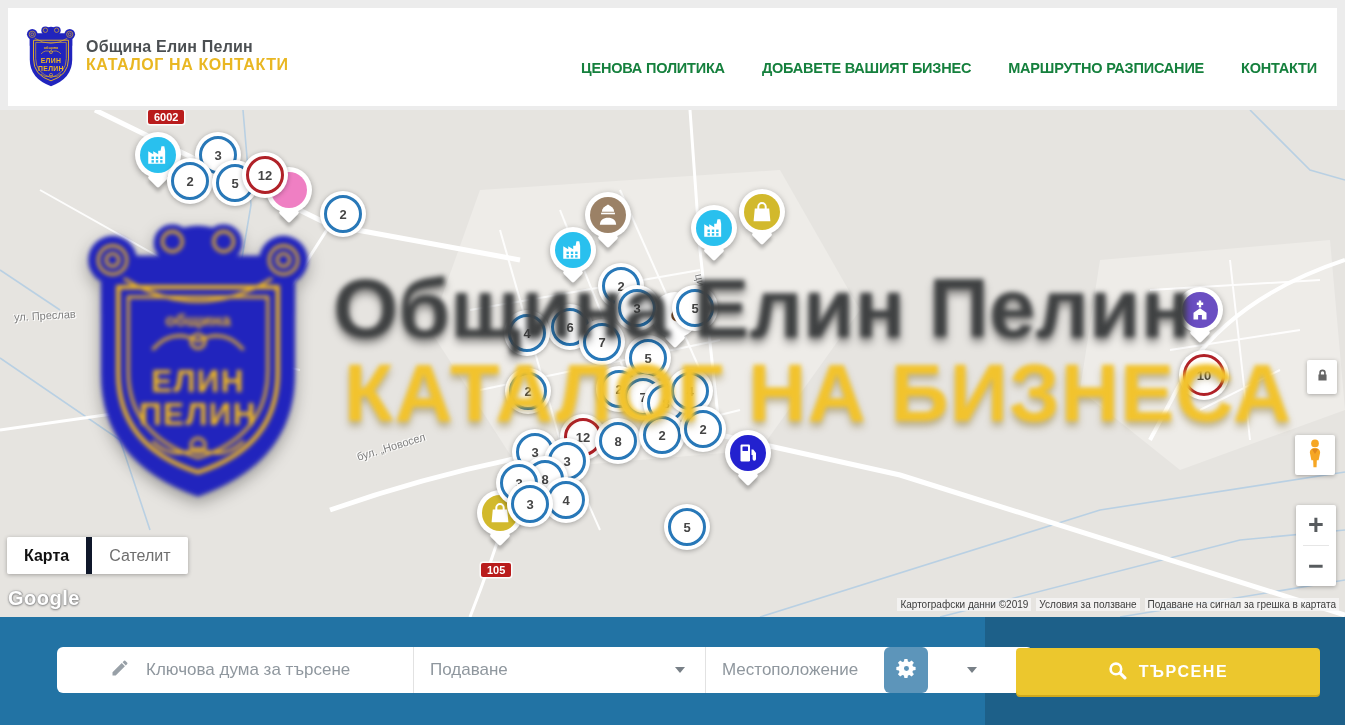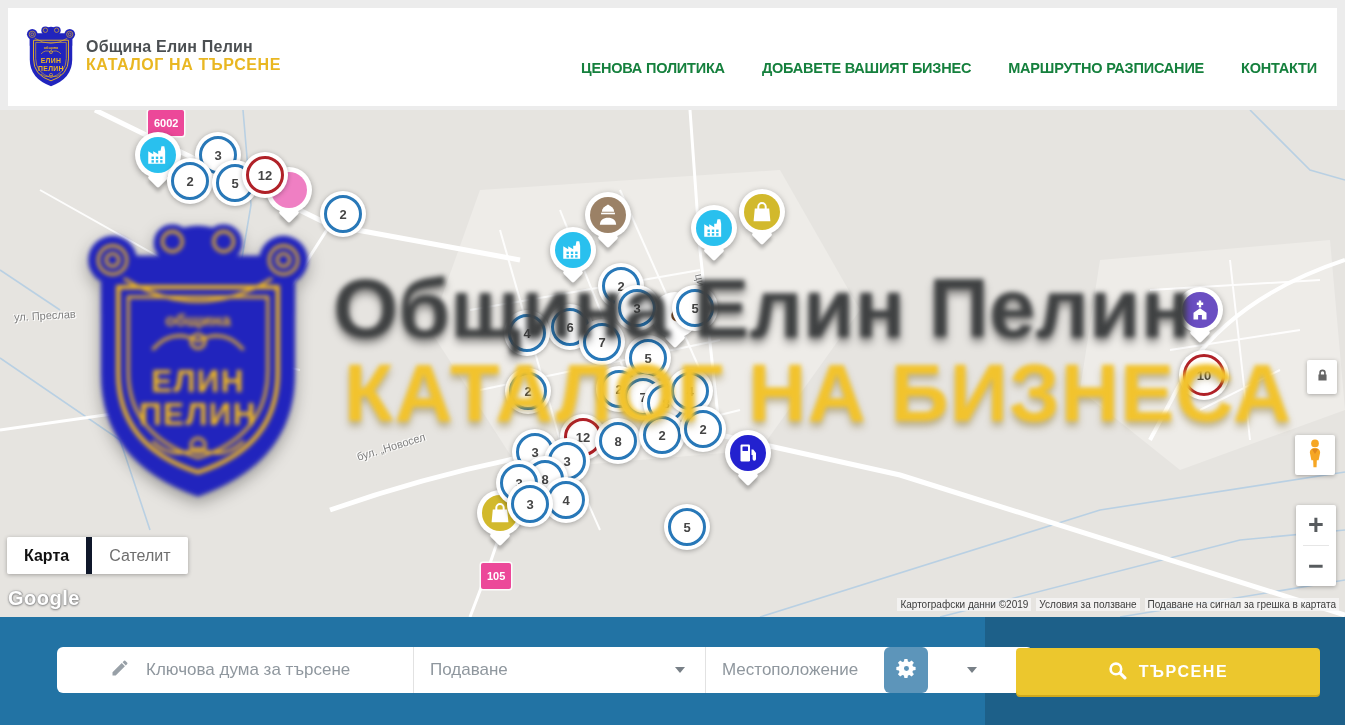--- a/index.html
+++ b/index.html
@@ -12,22 +12,22 @@
   .header{position:absolute;left:8px;top:8px;width:1329px;height:98px;background:#fff;}
   .logo{position:absolute;left:18px;top:16px;display:flex;align-items:center;gap:10px;cursor:pointer;}
   .crest-small{width:50px;height:64px;}
   .logo-title{font-size:16px;font-weight:bold;color:#4b4f52;letter-spacing:.2px;line-height:1.15;}
   .logo-sub{font-size:16px;font-weight:bold;color:#e9b722;letter-spacing:.6px;}
   .nav{position:absolute;right:20px;top:52px;display:flex;gap:37px;}
   .nav-item{font-size:14.5px;font-weight:bold;color:#15803d;letter-spacing:-.2px;cursor:pointer;white-space:nowrap;}
   
   .map{position:absolute;left:0;top:110px;width:1345px;height:507px;background:#e6e4e0;overflow:hidden;}
   .roads{position:absolute;left:0;top:0;z-index:0;}
-  .road-shield{position:absolute;z-index:1;background:#ec4899;color:#fff;font-size:11px;font-weight:bold;
-    padding:7px 6px;border-radius:2px;box-shadow:0 0 0 1.5px rgba(255,255,255,.85);}
+  .road-shield{position:absolute;z-index:1;background:#b91c1c;color:#fff;font-size:11px;font-weight:bold;
+    padding:1px 6px;border-radius:2px;box-shadow:0 0 0 1.5px rgba(255,255,255,.85);}
   .street-label{position:absolute;z-index:1;font-size:11px;color:#7f7f7f;white-space:nowrap;
     text-shadow:1px 1px 0 #fff,-1px -1px 0 #fff,0 0 2px #fff;transform-origin:left center;}
   .pin{position:absolute;width:46px;height:46px;background:#fff;border-radius:50%;
     box-shadow:0 2px 6px rgba(0,0,0,.35);z-index:2;cursor:pointer;}
   .pin .tail{position:absolute;left:50%;bottom:-7px;width:15px;height:15px;background:#fff;
     transform:translateX(-50%) rotate(45deg);border-radius:2px;box-shadow:3px 3px 4px rgba(0,0,0,.25);z-index:0;}
   .pin .disc{position:absolute;inset:5px;border-radius:50%;display:flex;align-items:center;justify-content:center;z-index:1;}
   .cluster{position:absolute;width:46px;height:46px;background:#fff;border-radius:50%;
     box-shadow:0 1px 5px rgba(0,0,0,.3);z-index:3;cursor:pointer;}
   .cluster .ring{position:absolute;inset:4px;border:3px solid #2878b8;border-radius:50%;
@@ -110,21 +110,21 @@
     </g>
   </g>
   <g fill="#edb622" font-family="'Liberation Sans',sans-serif" font-weight="bold" text-anchor="middle">
     <text x="80" y="79" font-size="12">община</text>
     <text x="80" y="126" font-size="22" letter-spacing="1">ЕЛИН</text>
     <text x="80" y="149" font-size="22" letter-spacing="1">ПЕЛИН</text>
   </g>
         </svg></div>
     <div>
       <div class="logo-title">Община Елин Пелин</div>
-      <div class="logo-sub">КАТАЛОГ НА ТЪРСЕНЕ</div>
+      <div class="logo-sub">КАТАЛОГ НА КОНТАКТИ</div>
     </div>
   </div>
   <div class="nav" id="nav">
       <div class="nav-item">ЦЕНОВА ПОЛИТИКА</div>
       <div class="nav-item">ДОБАВЕТЕ ВАШИЯТ БИЗНЕС</div>
       <div class="nav-item">МАРШРУТНО РАЗПИСАНИЕ</div>
       <div class="nav-item">КОНТАКТИ</div>
     </div>
 </div>
 

